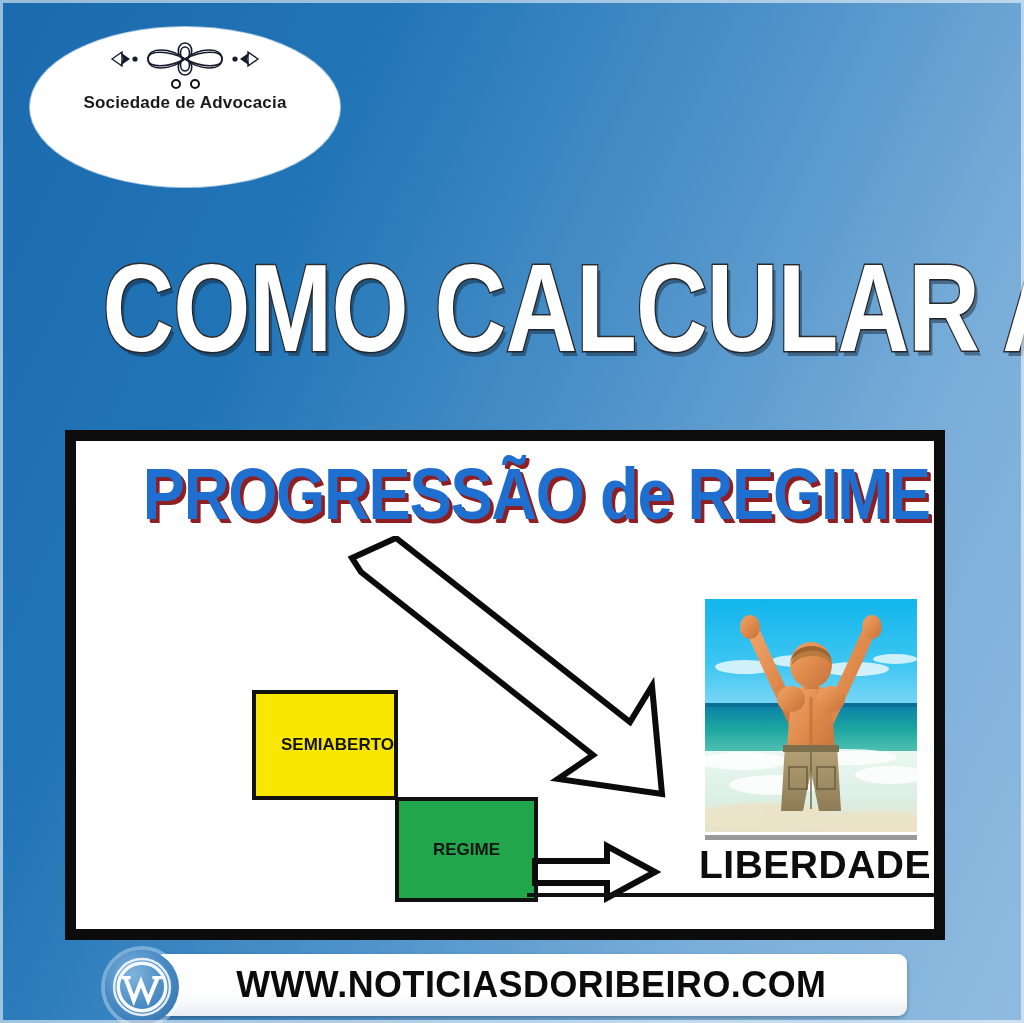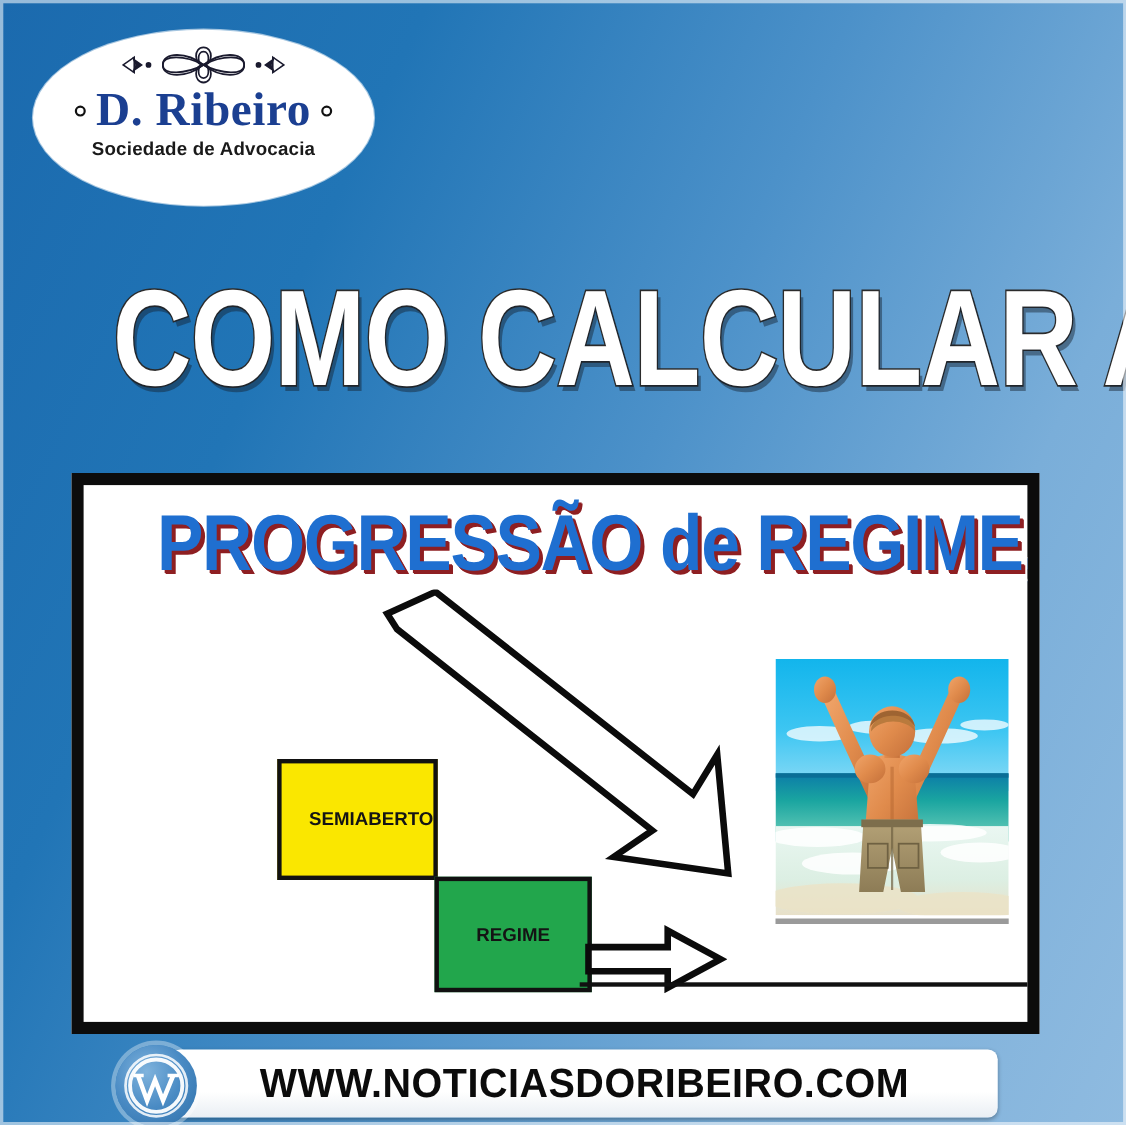--- a/index.html
+++ b/index.html
@@ -167,21 +167,20 @@
         <path d="M150 18 L160 11 L157 18 L160 25 Z"></path>
       </g>
       <g fill="none" stroke="#1a1a2e" stroke-width="1.4">
         <path d="M22 18 L32 11 L32 25 Z"></path>
         <path d="M168 18 L158 11 L158 25 Z"></path>
       </g>
     </svg>
 
     <div id="logo-name">
       <span class="logo-dot"></span>
-      <span>D. Ribeiro</span>
       <span class="logo-dot"></span>
     </div>
     <div id="logo-sub">Sociedade de Advocacia</div>
   </div>
 
   <div id="headline">COMO CALCULAR A:</div>
 
   <div id="panel">
     <div id="panel-inner">
 
@@ -275,20 +274,21 @@
             <path d="M80 146 L132 146 L136 212 L114 212 L106 172 L98 212 L76 212 Z" fill="url(#shorts)"></path>
             <path d="M106 150 L106 210" stroke="#6f6142" stroke-width="2" opacity=".7" fill="none"></path>
             <rect x="84" y="168" width="18" height="22" fill="none" stroke="#6f6142" stroke-width="1.6"></rect>
             <rect x="112" y="168" width="18" height="22" fill="none" stroke="#6f6142" stroke-width="1.6"></rect>
             <rect x="78" y="146" width="56" height="7" fill="#7d6e4c"></rect>
           </g>
         </svg>
         <div id="photo-rule"></div>
       </div>
 
+      <div id="liberdade">LIBERDADE</div>
       <div id="baseline"></div>
 
     </div>
   </div>
 
   <div id="urlbar">
     <span id="url-text">WWW.NOTICIASDORIBEIRO.COM</span>
   </div>
 
   <div id="wp-icon">

